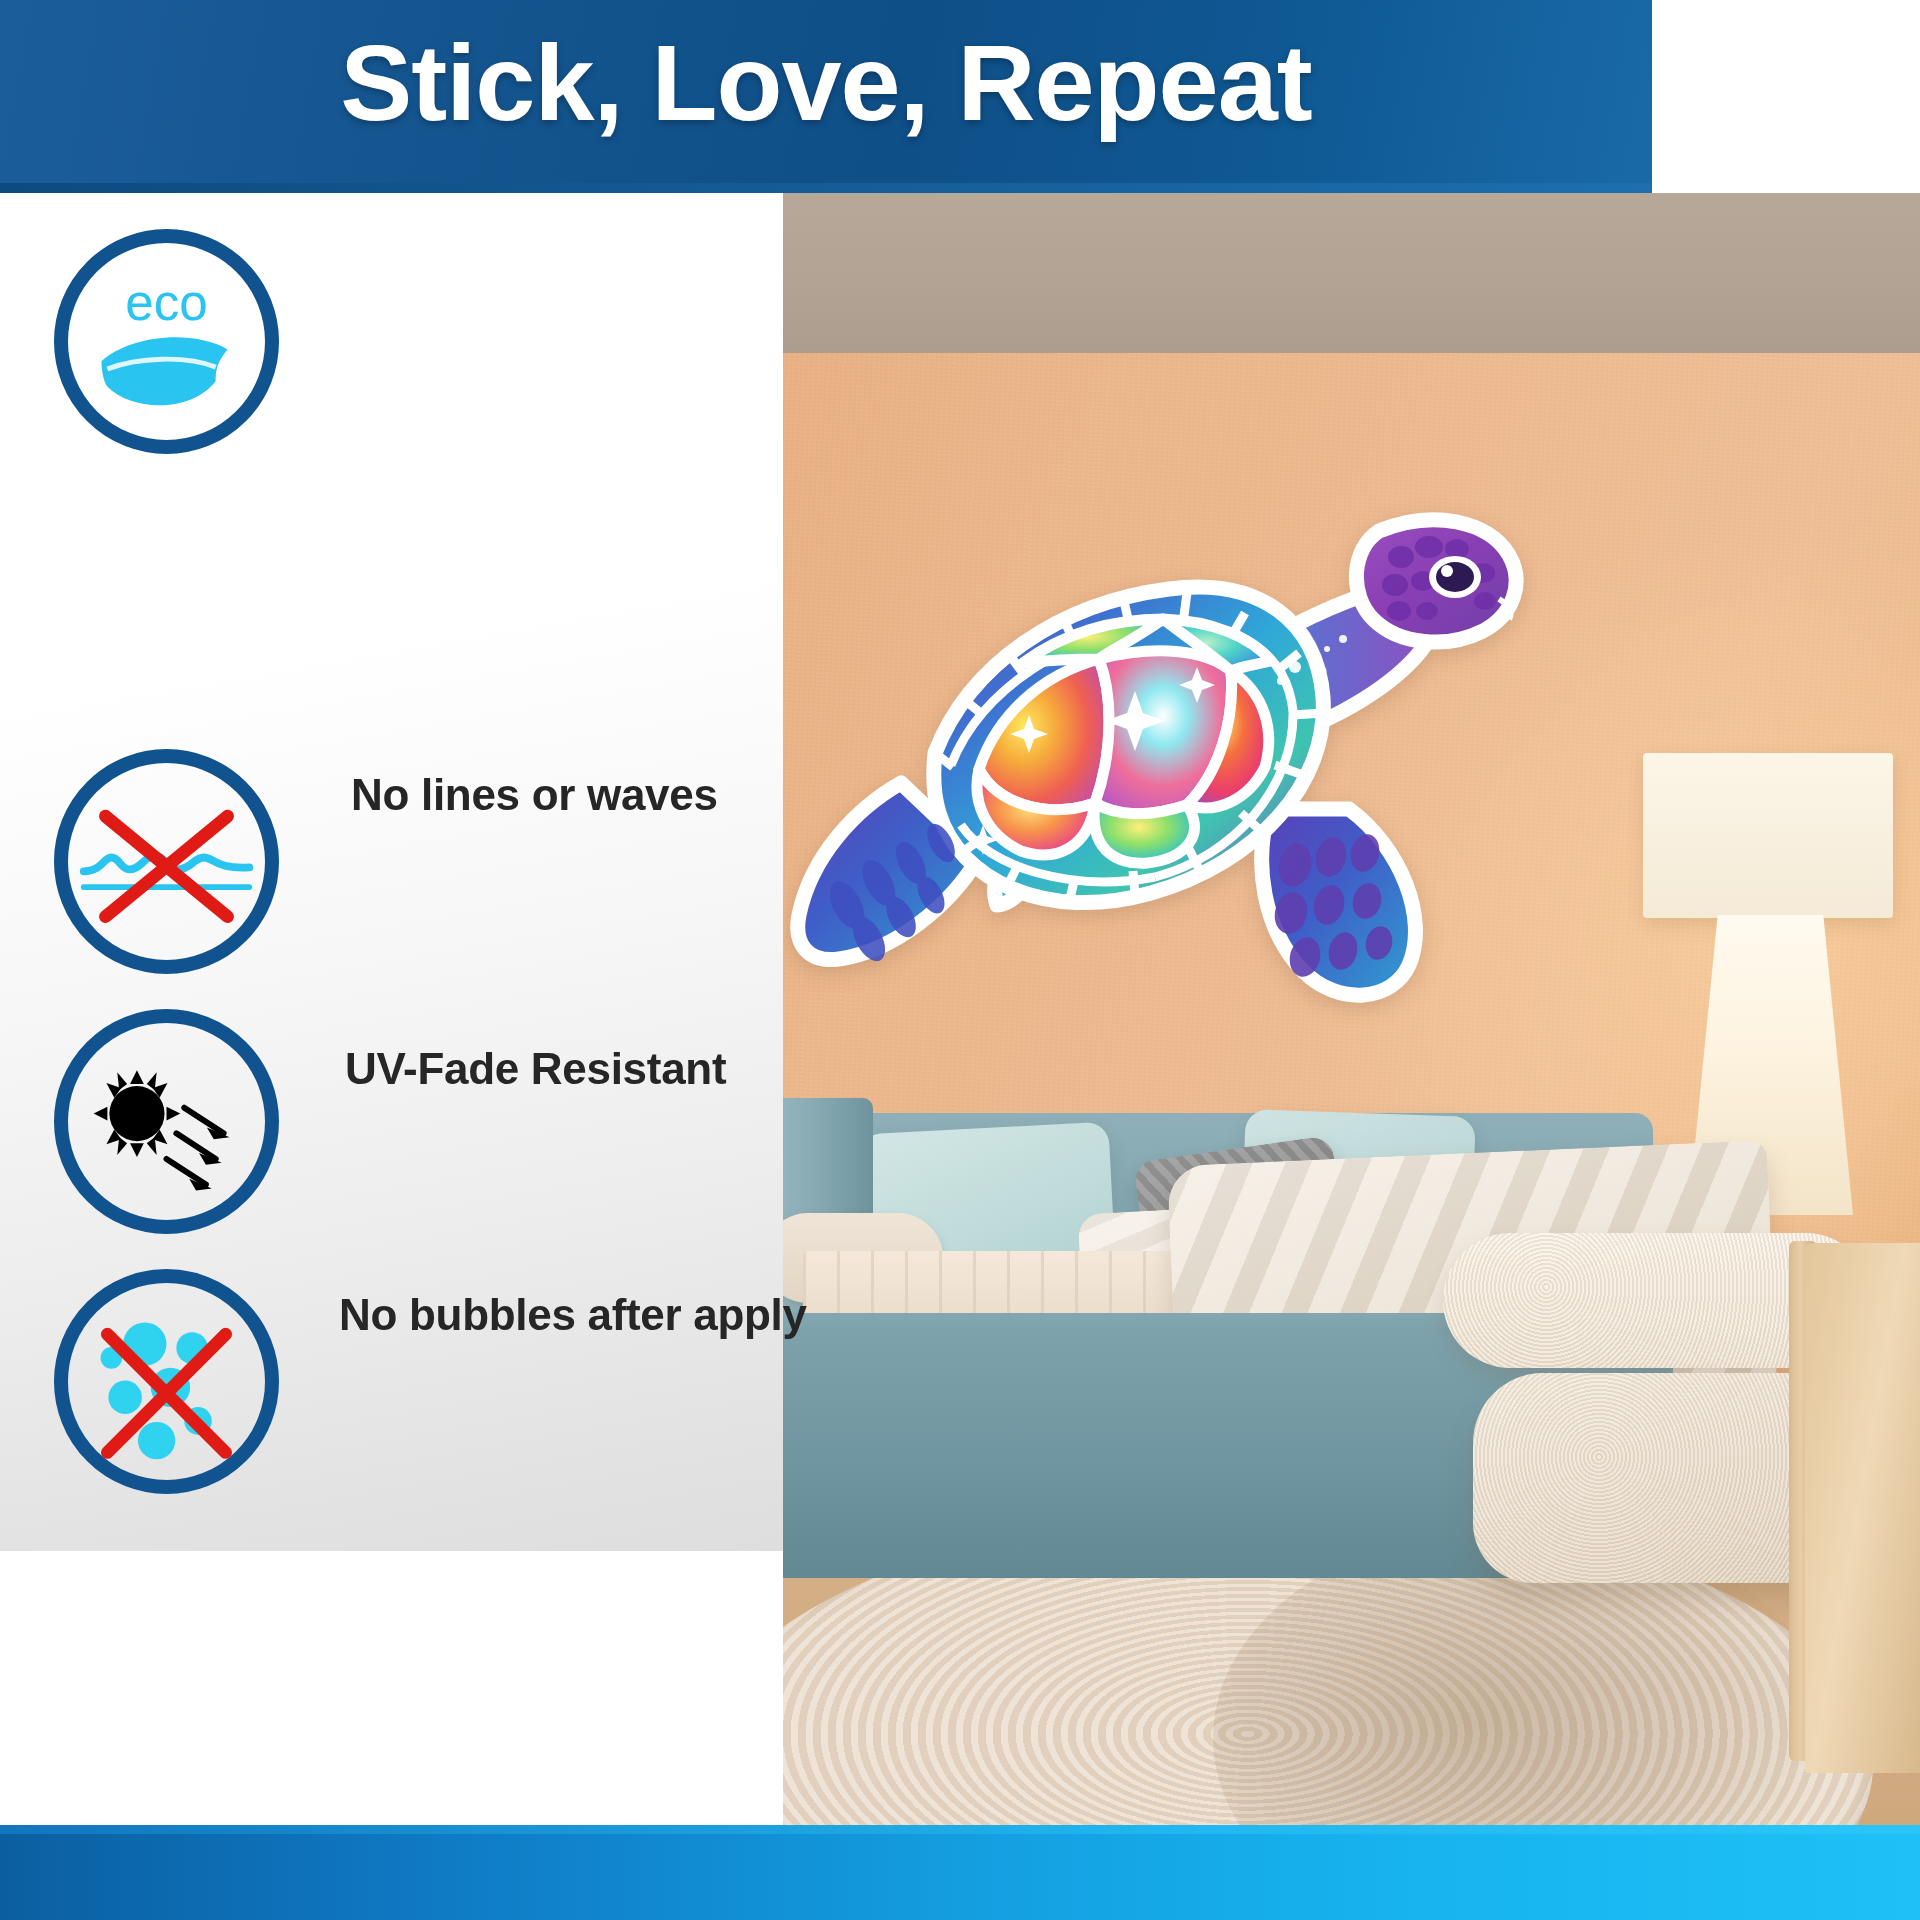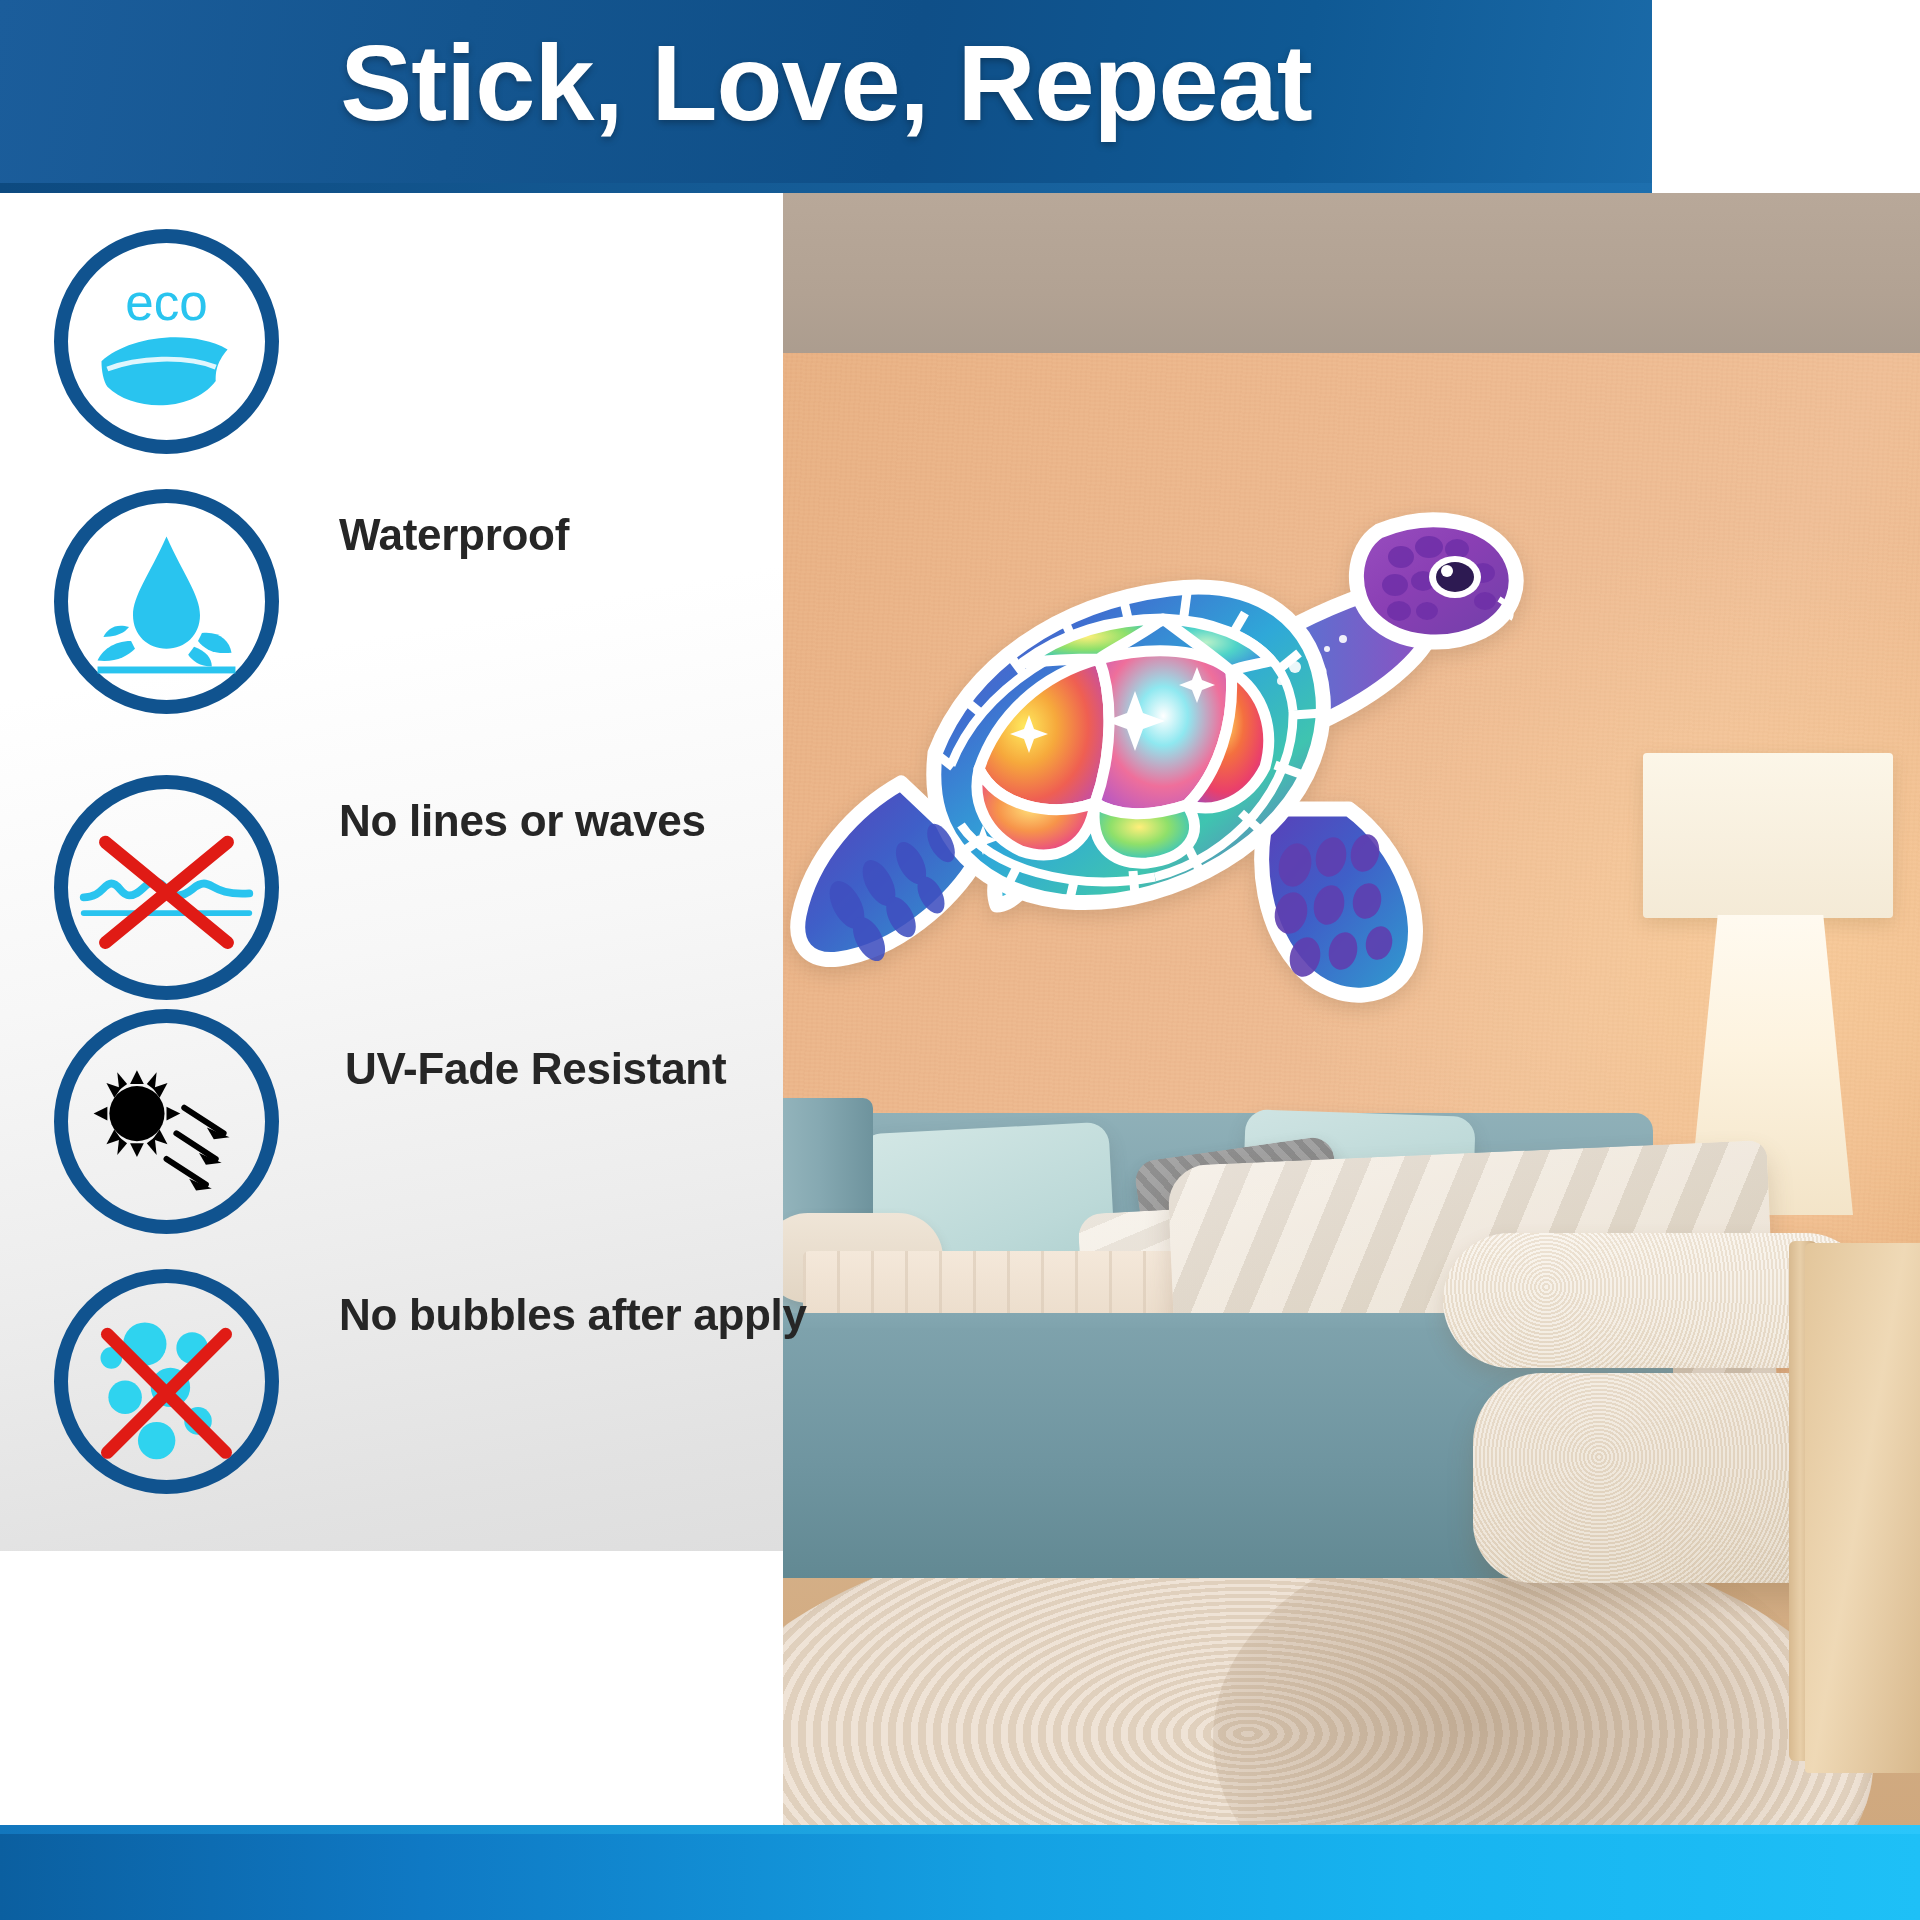--- a/index.html
+++ b/index.html
@@ -33,21 +33,21 @@
   .left-panel{
     position:absolute;left:0;top:193px;width:783px;height:1358px;
     background:linear-gradient(170deg,#ffffff 0%,#ffffff 34%,#f7f7f7 55%,#ededed 74%,#e2e2e2 92%,#dedede 100%);
     z-index:3;
   }
   .feature{
     position:absolute;left:54px;display:flex;align-items:flex-start;
   }
   .f0{top:36px;}
   .f1{top:296px;}
-  .f2{top:582px;}
+  .f2{top:556px;gap:12px;}
   .f3{top:816px;}
   .f4{top:1076px;}
 
   .badge{
     position:relative;width:225px;height:225px;border-radius:50%;
     border:14px solid #10538f;box-sizing:border-box;
     background:transparent;flex:0 0 auto;
   }
   .badge svg{position:absolute;left:0;top:0;width:100%;height:100%;display:block;}
 
@@ -260,34 +260,20 @@
       <div class="badge">
         <svg viewBox="0 0 200 200">
           <text x="100" y="78" text-anchor="middle" font-family="Liberation Sans, sans-serif" font-size="52" fill="#29c4ef">eco</text>
           <path d="M34 120 C60 96 122 86 162 108 C150 122 150 132 150 140
                    C126 172 66 172 40 146 C36 140 34 130 34 120 Z" fill="#29c4ef"></path>
           <path d="M40 128 C70 116 120 114 150 126" stroke="#ffffff" stroke-width="5" fill="none" opacity=".85"></path>
         </svg>
       </div>
     </div>
 
-    <div class="feature f1">
-      <div class="badge">
-        <svg viewBox="0 0 200 200">
-          <path d="M100 34 C118 74 134 94 134 114 C134 134 119 148 100 148
-                   C81 148 66 134 66 114 C66 94 82 74 100 34 Z" fill="#29c4ef"></path>
-          <path d="M62 126 C48 122 40 128 36 136 C46 136 52 134 58 130 Z" fill="#29c4ef"></path>
-          <path d="M64 140 C46 140 34 150 30 160 C48 162 60 156 68 148 Z" fill="#29c4ef"></path>
-          <path d="M136 132 C154 130 164 140 166 152 C148 154 138 148 132 140 Z" fill="#29c4ef"></path>
-          <path d="M128 146 C140 150 146 158 146 166 C134 166 126 160 122 154 Z" fill="#29c4ef"></path>
-          <rect x="30" y="166" width="140" height="7" fill="#29c4ef"></rect>
-        </svg>
-      </div>
-      <div class="feature-label">Waterproof</div>
-    </div>
 
     <div class="feature f2">
       <div class="badge">
         <svg viewBox="0 0 200 200">
           <path d="M16 110 C34 110 36 96 44 96 C52 96 54 108 62 108
                    C74 108 78 94 88 94 C98 94 100 108 112 108
                    C124 108 128 96 138 96 C148 96 150 108 184 106" stroke="#29c4ef" stroke-width="8" fill="none" stroke-linecap="round"></path>
           <line x1="16" y1="126" x2="184" y2="126" stroke="#29c4ef" stroke-width="6" stroke-linecap="round"></line>
           <line x1="38" y1="54" x2="162" y2="156" stroke="#e01b15" stroke-width="13" stroke-linecap="round"></line>
           <line x1="162" y1="54" x2="38" y2="156" stroke="#e01b15" stroke-width="13" stroke-linecap="round"></line>

